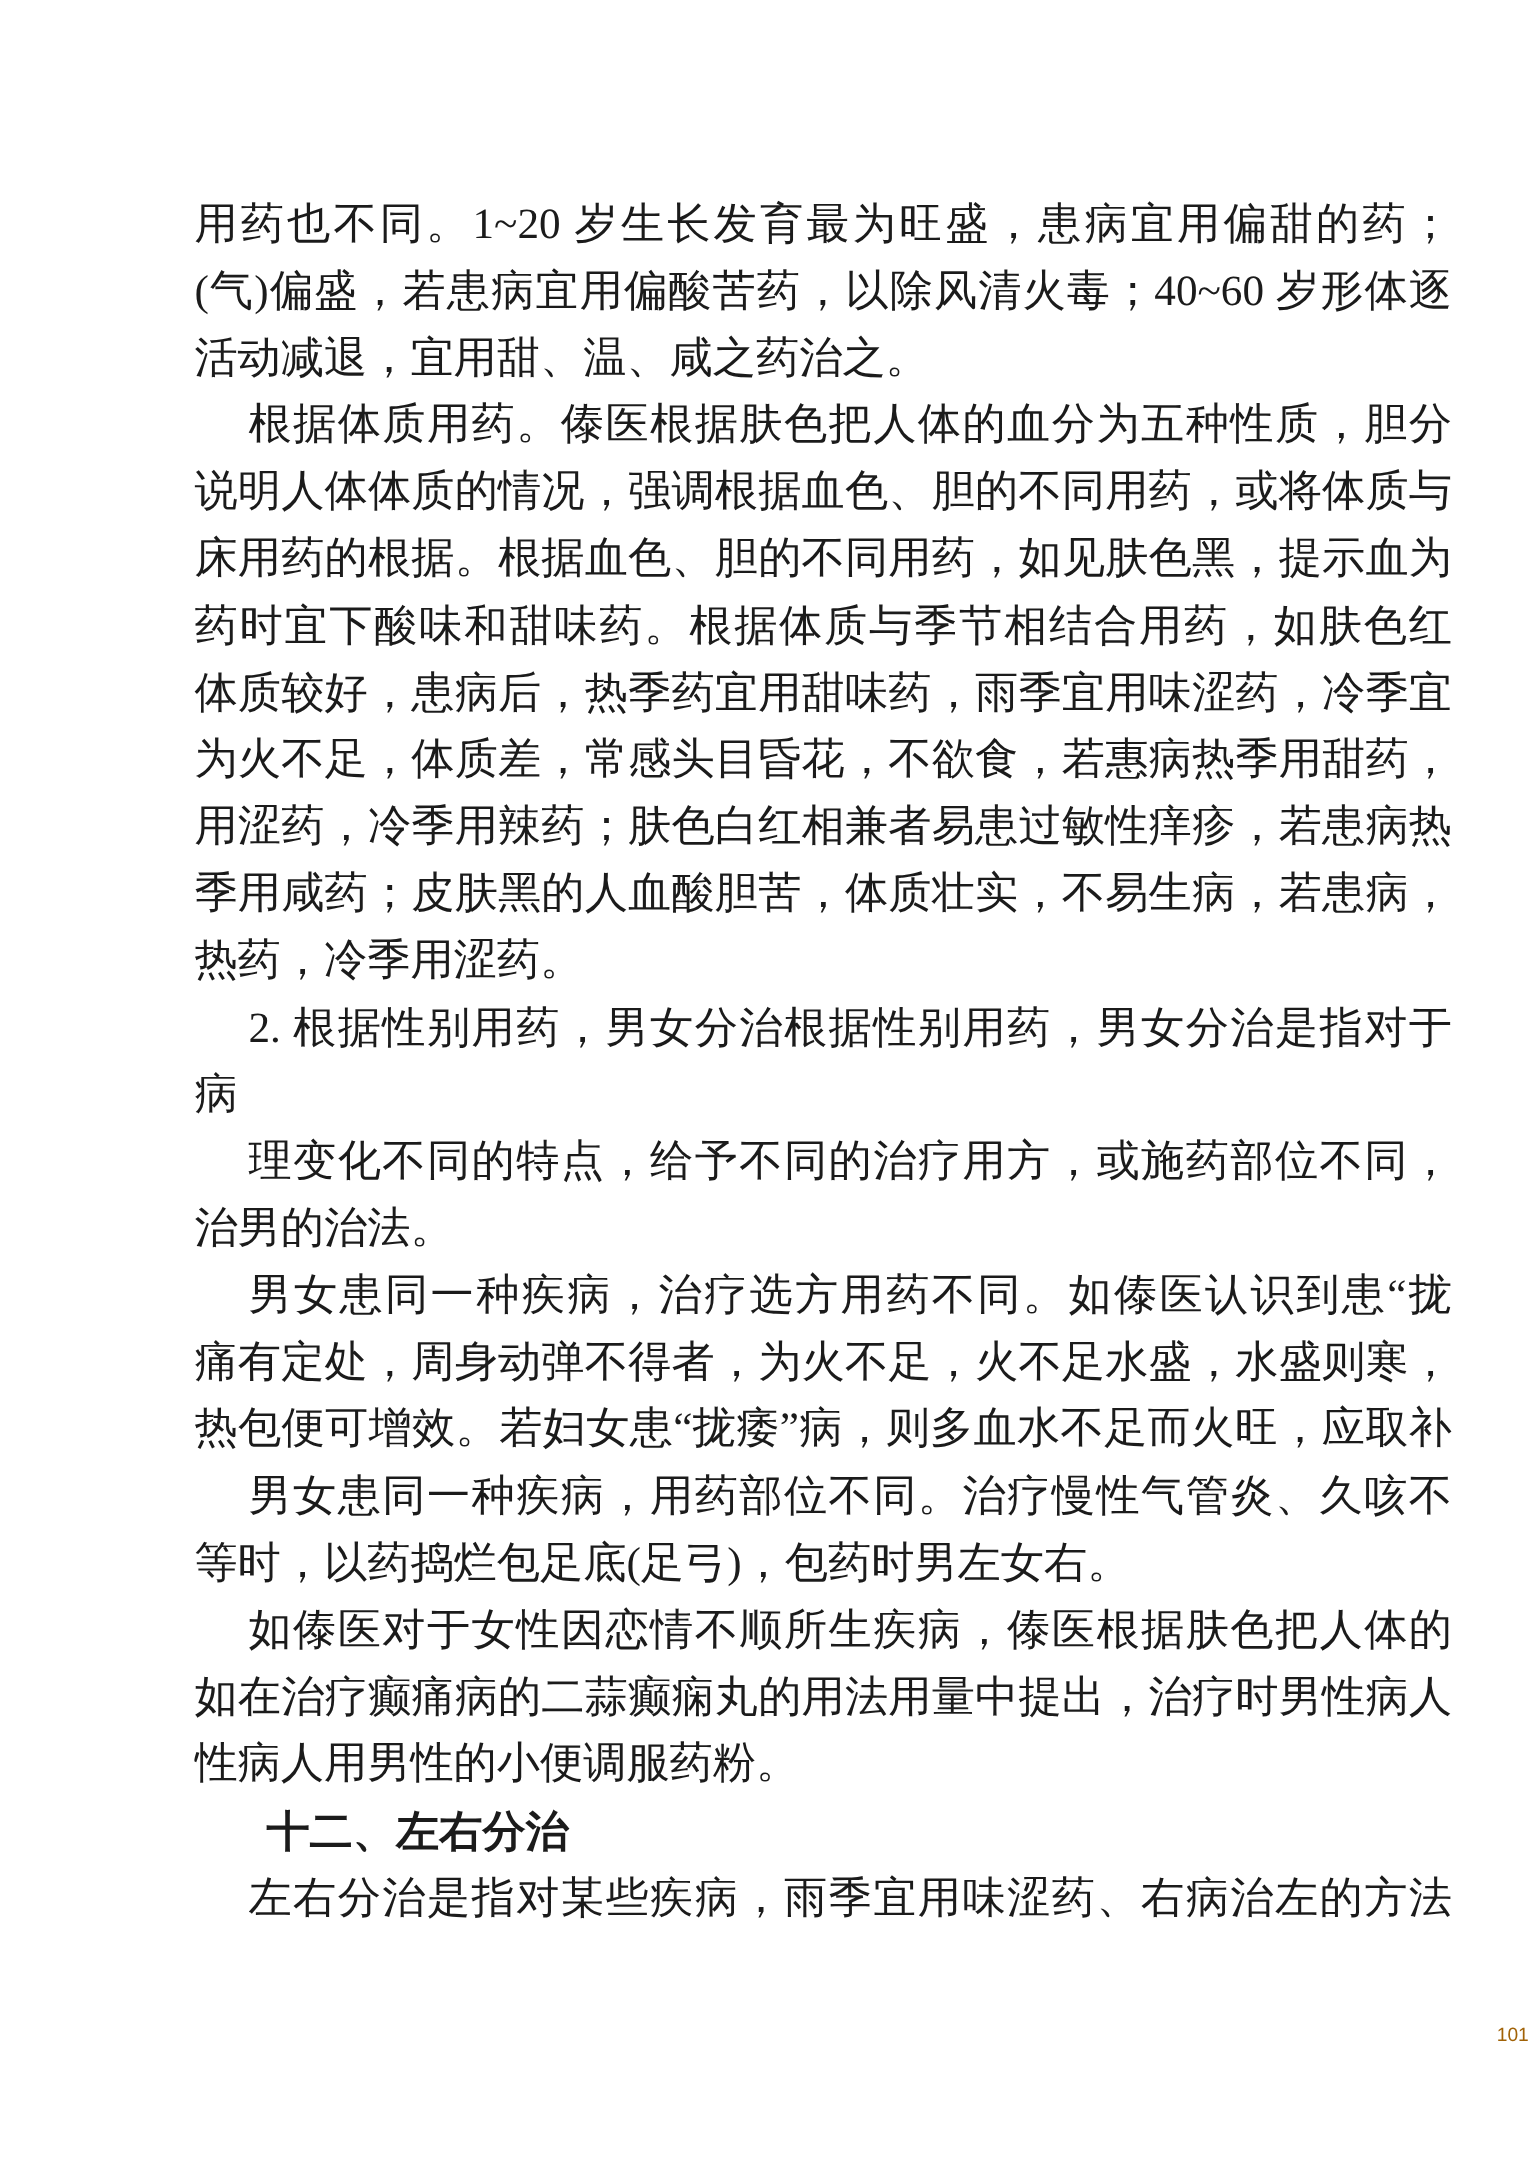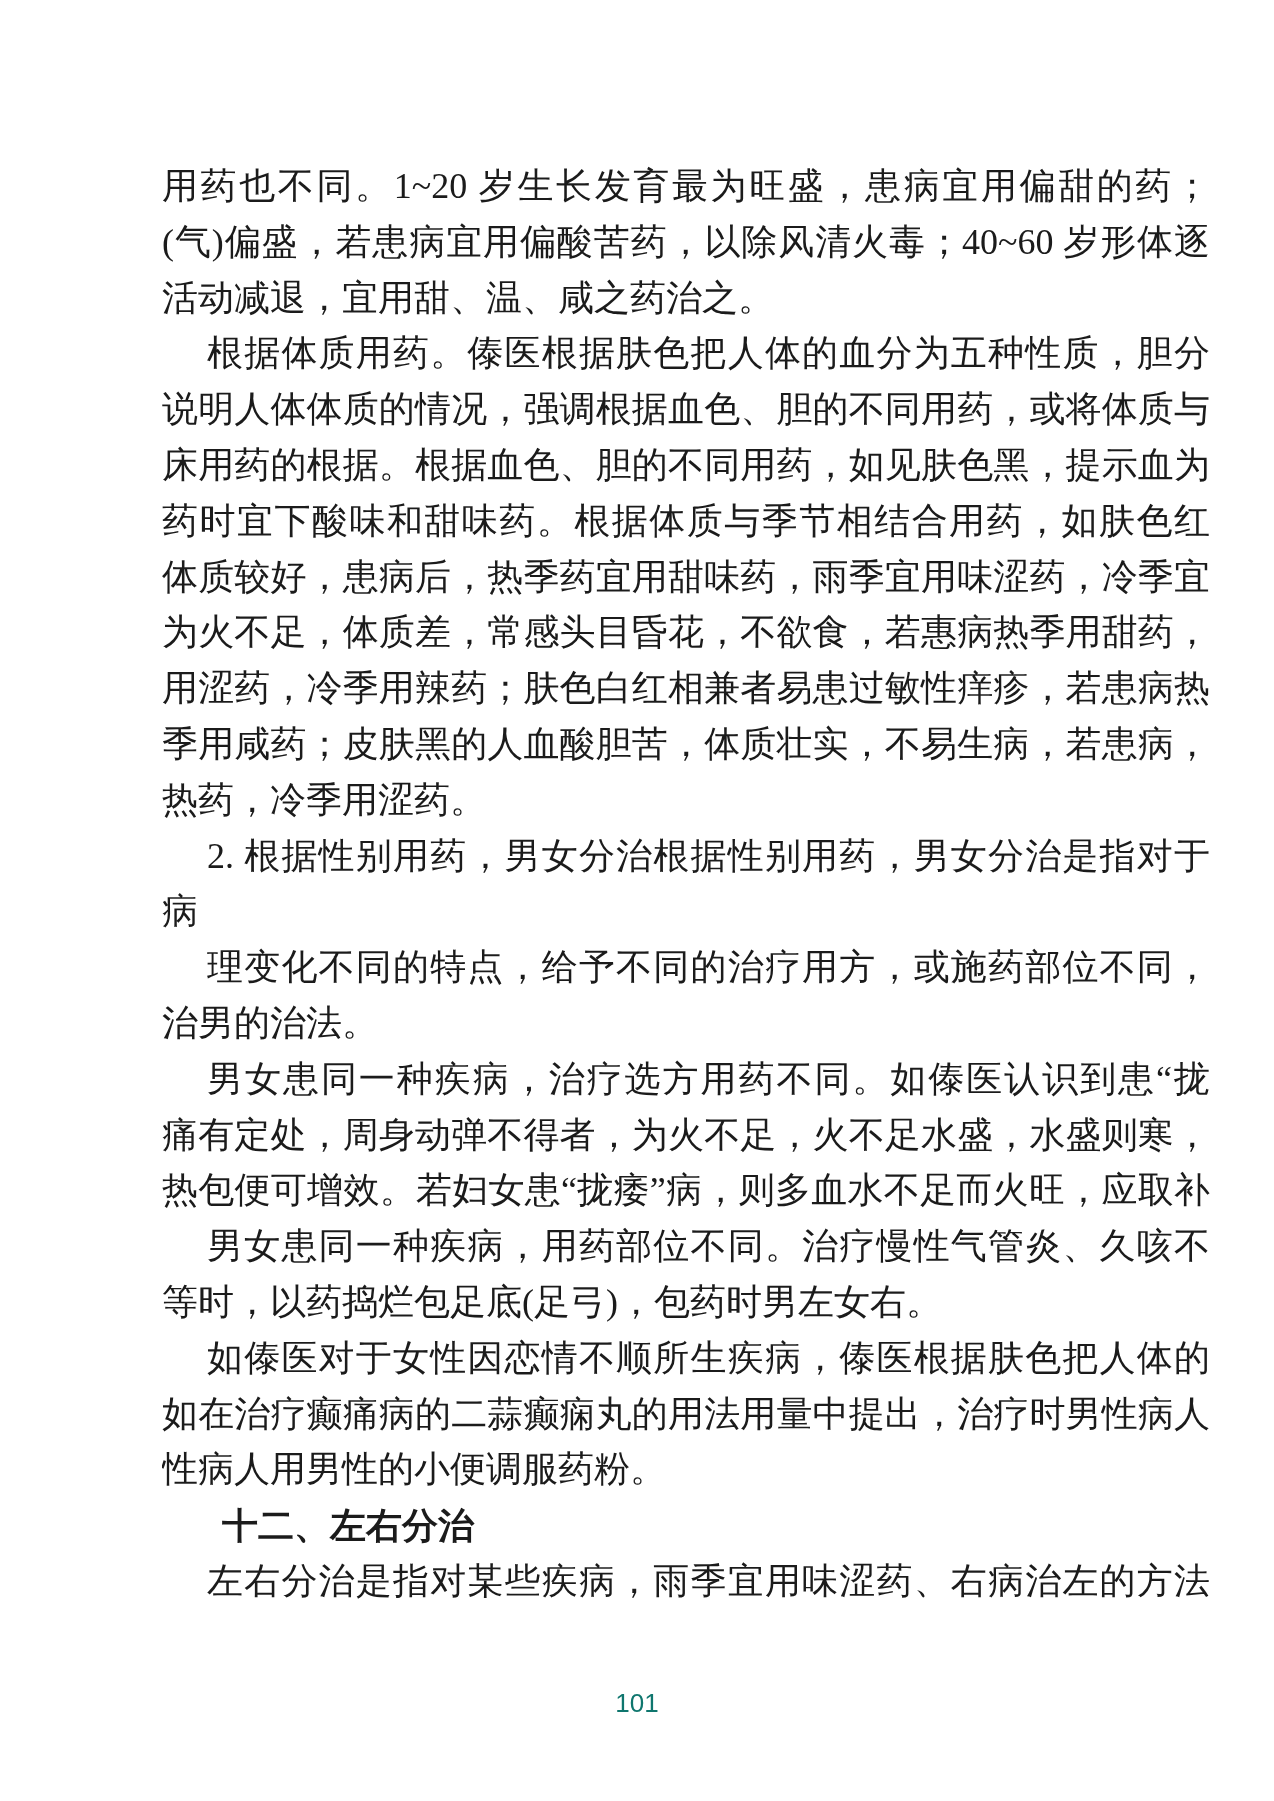--- a/index.html
+++ b/index.html
@@ -39,24 +39,24 @@
     font-size: 36px;
     text-align: left;
     text-align-last: left;
     text-indent: 60px;
   }
   .page-number {
     position: absolute;
     top: 1688px;
     left: 0;
     width: 100%;
-    text-align: center;
+    text-align: right;
     font-family: "Liberation Sans", "DejaVu Sans", sans-serif;
-    font-size: 26px;
-    color: #0f766e;
+    font-size: 16px;
+    color: #a16207;
   }
 </style>
 </head>
 <body>
 
 <div class="page">
   <main class="body-text">
     <div class="line">用药也不同。1~20 岁生长发育最为旺盛，患病宜用偏甜的药；21~40 岁体质偏热，风</div>
     <div class="line">(气)偏盛，若患病宜用偏酸苦药，以除风清火毒；40~60 岁形体逐步衰弱，生理机能</div>
     <div class="line end">活动减退，宜用甜、温、咸之药治之。</div>

